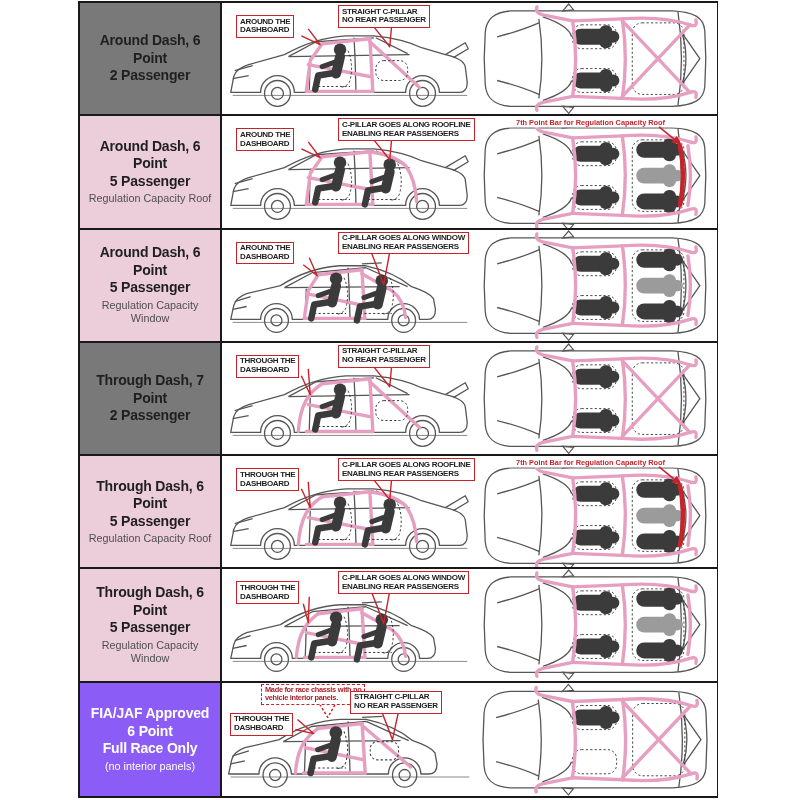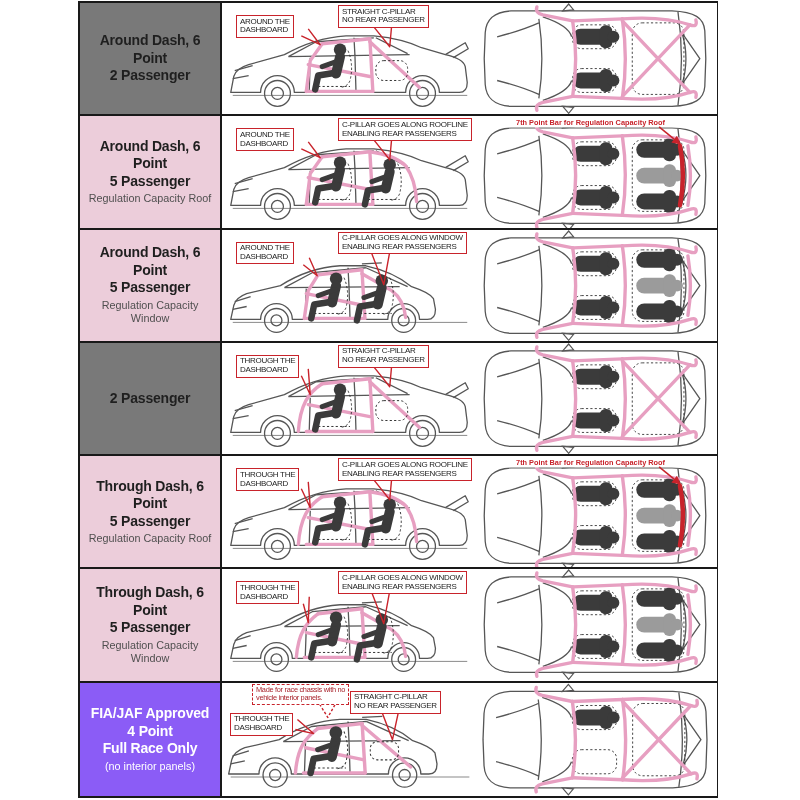--- a/index.html
+++ b/index.html
@@ -18,21 +18,21 @@
   .label-cell.pink{background:#eccdda;color:#1f1f1f;}
   .label-main{font-size:14px;font-weight:bold;letter-spacing:-0.2px;}
   .label-sub{font-size:10.8px;margin-top:2px;}
   .pink .label-sub{color:#4f4f4f;}
   .gray-white .label-sub{color:#fff;font-weight:normal;}
   .diagram-cell{flex:1;display:flex;background:#fff;min-width:0;}
   .side-wrap{position:relative;width:254px;flex:0 0 254px;height:100%;}
   .top-wrap{position:relative;width:241px;flex:0 0 241px;height:100%;}
   .side-wrap svg,.top-wrap svg{position:absolute;left:0;top:0;width:100%;height:100%;}
   .callout{position:absolute;background:#fff;border:1.7px solid #c8232b;color:#222;
-           font-size:8px;font-weight:normal;line-height:1.12;letter-spacing:-0.3px;
+           font-size:8px;font-weight:bold;line-height:1.12;letter-spacing:-0.3px;
            padding:1.5px 3px;white-space:pre;z-index:3;}
   .callout.dashed{border:1.5px dashed #c8232b;color:#a8232b;font-size:7.4px;}
 </style>
 </head>
 <body>
 
 <div class="canvas">
   <div class="table" id="rows-table">
       <div class="row">
         <div class="label-cell gray-dark">
@@ -325,20 +325,21 @@
     <path d="M146,96 C172,98 196,96 214,90 Q222,87 220,95"></path>
     <path d="M212,26 Q217,56 212,86"></path>
   </g>
     </g>
             </svg>
           </div>
         </div>
       </div>
       <div class="row">
         <div class="label-cell gray-dark">
+          <div class="label-main">Through Dash, 7 Point</div>
           <div class="label-main">2 Passenger</div>
         </div>
         <div class="diagram-cell">
           <div class="side-wrap">
             <svg viewBox="0 0 250 112">
     <path d="M8,93 L244,93" stroke="#8a8a8a" stroke-width="1"></path>
     <g fill="none" stroke="#565656" stroke-width="1.3" stroke-linejoin="round">
       <path d="M6,90 L9,74 Q11,66 24,62 L60,52 Q90,35 122,33 L150,33 Q180,36 198,45 L222,52 Q240,56 242,64 L244,80 Q244,90 236,90 L216,90 A17,17 0 0 0 182,90 L70,90 A17,17 0 0 0 36,90 Z"></path>
                 <path d="M64,54 L92,39 L150,35 M152,35 L184,51 M64,54 L186,52 M130,35 L131,53 M131,53 L132,88 M86,55 L85,88 M10,68 L28,63 M8,76 L24,73 M222,52 L242,40 L245,46 L230,55"></path>
                 <circle cx="53" cy="91" r="13"></circle>
@@ -621,21 +622,21 @@
     <path d="M212,26 Q217,56 212,86"></path>
   </g>
     </g>
             </svg>
           </div>
         </div>
       </div>
       <div class="row">
         <div class="label-cell gray-white">
           <div class="label-main">FIA/JAF Approved</div>
-          <div class="label-main">4 Point</div>
+          <div class="label-main">6 Point</div>
           <div class="label-main">Full Race Only</div>
           <div class="label-sub">(no interior panels)</div>
         </div>
         <div class="diagram-cell">
           <div class="side-wrap">
             <svg viewBox="0 0 250 112">
     <path d="M8,93 L244,93" stroke="#8a8a8a" stroke-width="1"></path>
     <g fill="none" stroke="#565656" stroke-width="1.3" stroke-linejoin="round">
       <path d="M6,90 L9,76 Q11,68 22,64 L56,56 Q84,38 116,36 L142,36 Q170,42 188,57 Q206,63 210,69 L212,80 Q212,90 204,90 L196,90 A16,16 0 0 0 164,90 L68,90 A16,16 0 0 0 36,90 Z"></path>
                 <path d="M60,58 L88,43 L142,38 M142,38 L184,57 M60,58 L176,57 M124,38 L125,57 M125,57 L126,88 M82,59 L81,88 M10,72 L26,67 M8,80 L22,77 M138,34 L158,33"></path>
@@ -659,21 +660,21 @@
     <path d="M112,56 L108,73" stroke="#3b3b3b" stroke-width="10" stroke-linecap="round" fill="none"></path>
     <path d="M109,72 L90,75 L87,89" stroke="#3b3b3b" stroke-width="6.5" stroke-linecap="round" stroke-linejoin="round" fill="none"></path>
     <path d="M111,60 L94,66" stroke="#3b3b3b" stroke-width="5" stroke-linecap="round" fill="none"></path>
               </g>
               <g fill="none" stroke="#c8232b" stroke-width="1.4" stroke-linejoin="round">
      <path d="M72,46 L90,50 L74,36"></path>
                 <path d="M158,30 L168,56 L174,28"></path>
                 <path d="M96,21 L104,34 L112,20" stroke-dasharray="2.5,2"></path>
               </g>
             </svg>
-            <div class="callout dashed" style="left: 30px; top: 1px;">Made for race chassis with no
+            <div class="callout dashed" style="left: 39px; top: 1px;">Made for race chassis with no
 vehicle interior panels.</div>
             <div class="callout" style="left: 8px; top: 30px;">THROUGH THE
 DASHBOARD</div>
             <div class="callout" style="left: 128px; top: 8px;">STRAIGHT C-PILLAR
 NO REAR PASSENGER</div>
           </div>
           <div class="top-wrap">
             <svg viewBox="0 0 240 112">
     <g transform="translate(0,0)">
       <g fill="none" stroke="#565656" stroke-width="1.3" stroke-linejoin="round">

